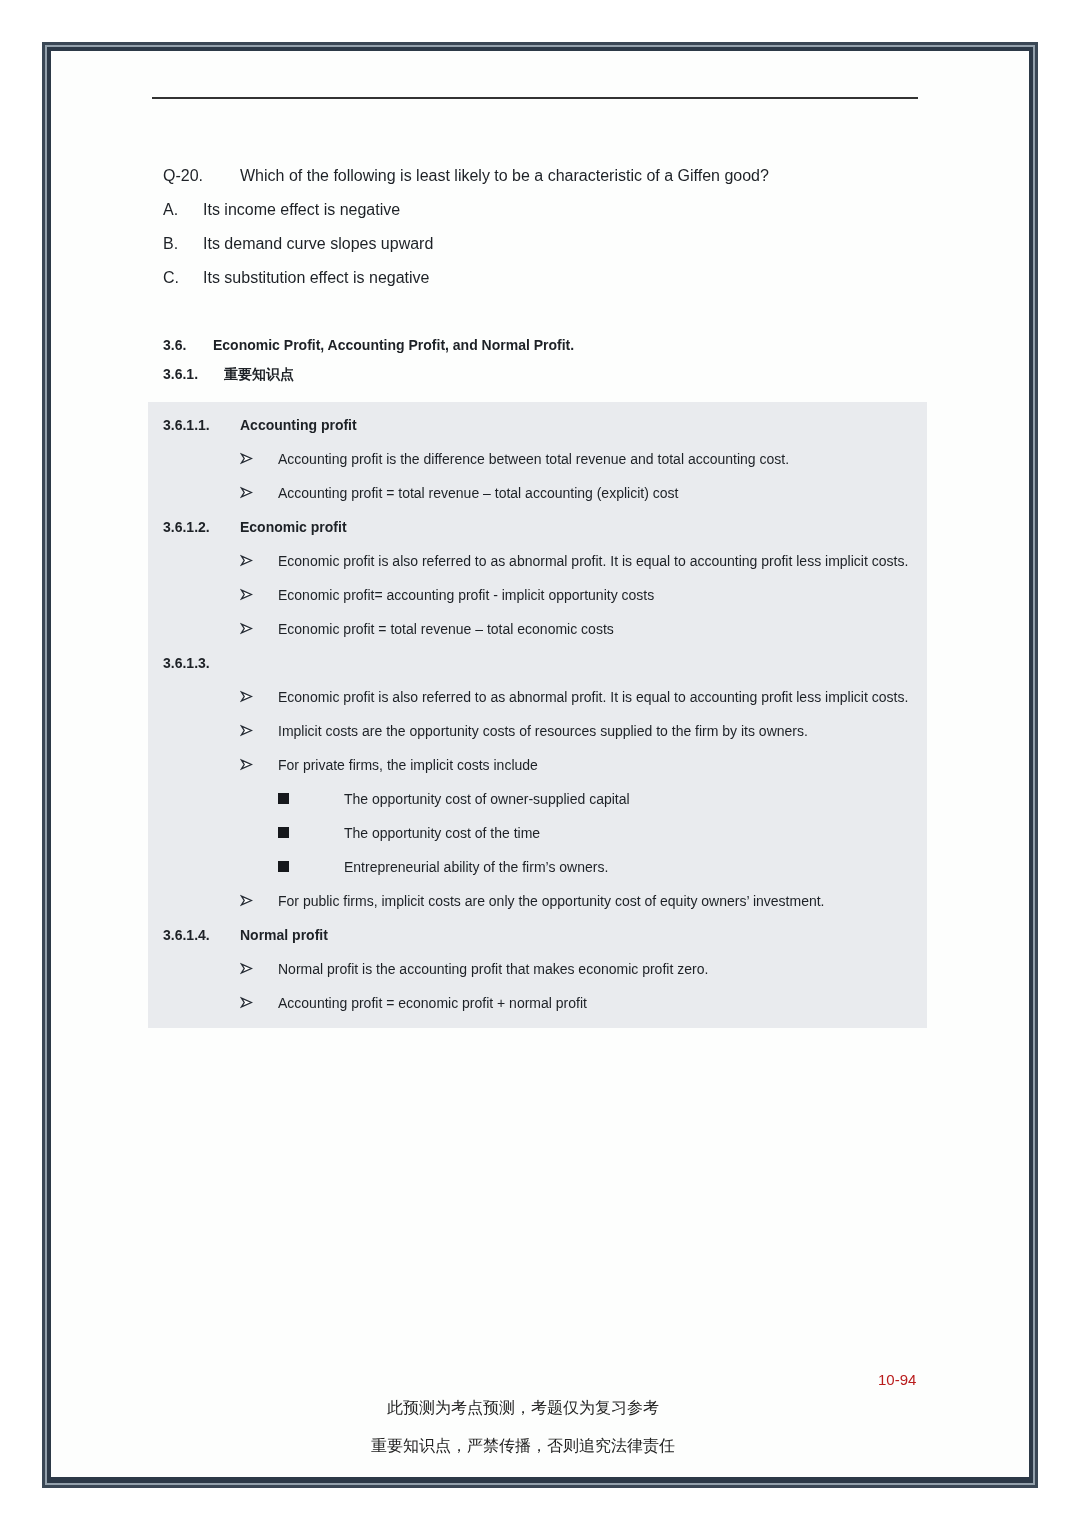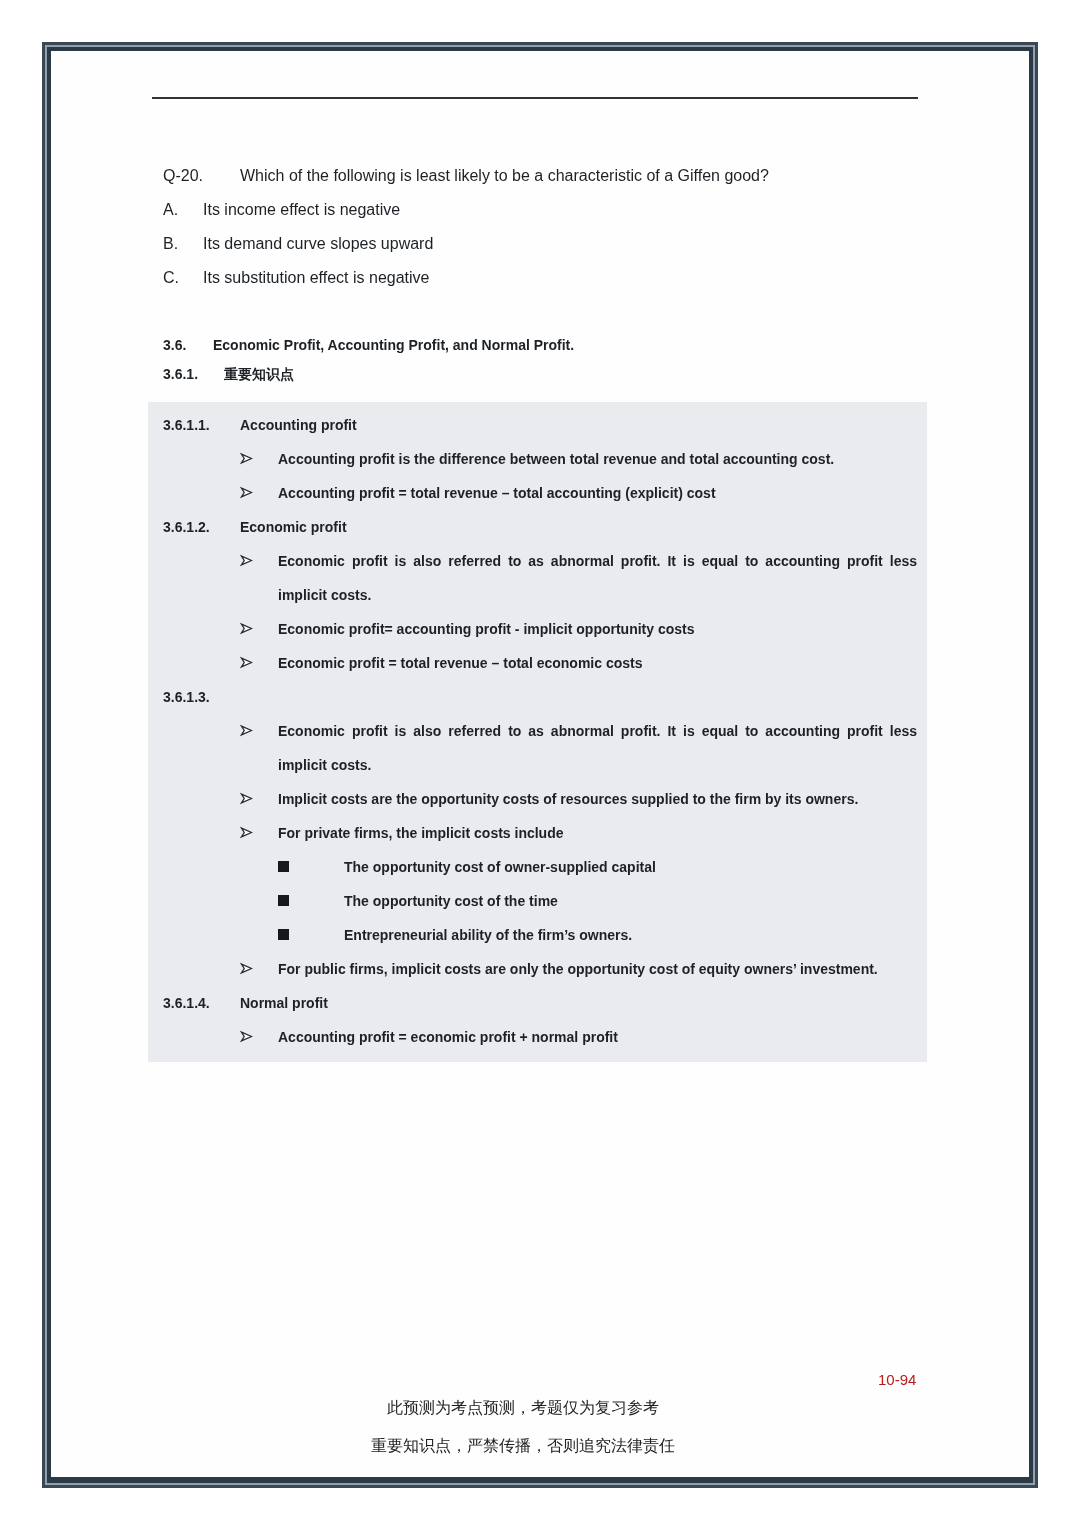--- a/index.html
+++ b/index.html
@@ -62,21 +62,21 @@
   .k-title { flex:1; padding-right:12px; }
 
   .k-bullet { display:flex; align-items:flex-start; line-height:34px; }
   .k-bullet .gap1 { width:92px; flex:0 0 92px; }
   .k-bullet .gap2 { width:130px; flex:0 0 130px; }
   .marker { width:38px; flex:0 0 38px; }
   .marker svg { display:block; margin-top:10px; }
   .sq {
     display:block; width:11px; height:11px; background:#16181c; margin-top:11px;
   }
-  .k-text { text-align:justify; padding-right:16px;font-weight:bold; }
+  .k-text { text-align:justify; padding-right:16px; }
   .k-text.w1 { width:639px; flex:0 0 639px; }
   .k-text.w2 { width:601px; flex:0 0 601px;margin-left:28px; }
 
   
   .page-number {
     position:absolute; left:878px; top:1371px; font-size:15px; color:#b91c1c;
   }
   .footer {
     position:absolute; left:0; top:1396px; width:1046px;
     text-align:center; font-size:16px; line-height:24px; color:#222;
@@ -244,20 +244,29 @@
       <span class="k-num">3.6.1.4.</span>
       <span class="k-title">Normal profit</span>
     </div>
     <div class="k-bullet">
       <span class="gap1"></span>
       <span class="marker">
           <svg width="13" height="13" viewBox="0 0 13 13">
             <path d="M1.5 2.2 L11.5 6.5 L1.5 10.8 L4.2 6.5 Z" fill="#ffffff" stroke="#242a33" stroke-width="1.3"></path>
           </svg>
         </span>
+      <span class="k-text w1">Normal profit is the accounting profit that makes economic profit zero.</span>
+    </div>
+    <div class="k-bullet">
+      <span class="gap1"></span>
+      <span class="marker">
+          <svg width="13" height="13" viewBox="0 0 13 13">
+            <path d="M1.5 2.2 L11.5 6.5 L1.5 10.8 L4.2 6.5 Z" fill="#ffffff" stroke="#242a33" stroke-width="1.3"></path>
+          </svg>
+        </span>
       <span class="k-text w1">Accounting profit = economic profit + normal profit</span>
     </div>
 
   </div>
 
   <div class="page-number">10-94</div>
   <div class="footer">
     <div class="f-line">此预测为考点预测，考题仅为复习参考</div>
     <div class="f-line">重要知识点，严禁传播，否则追究法律责任</div>
   </div>

